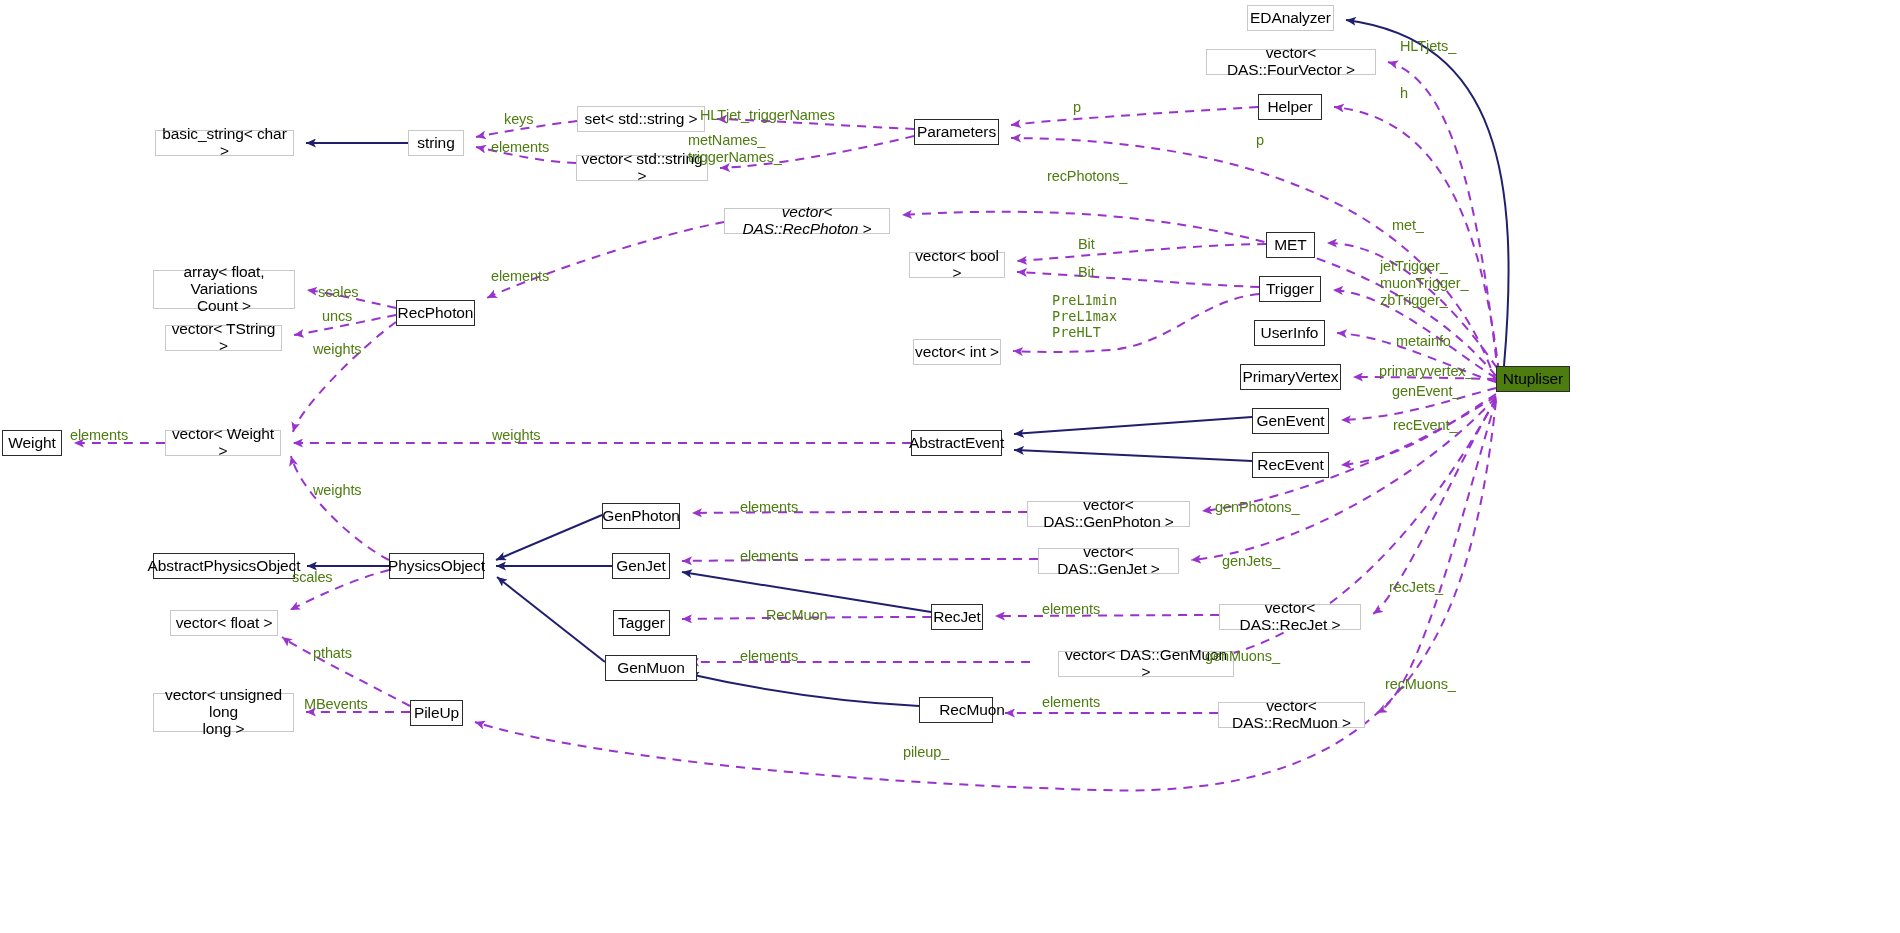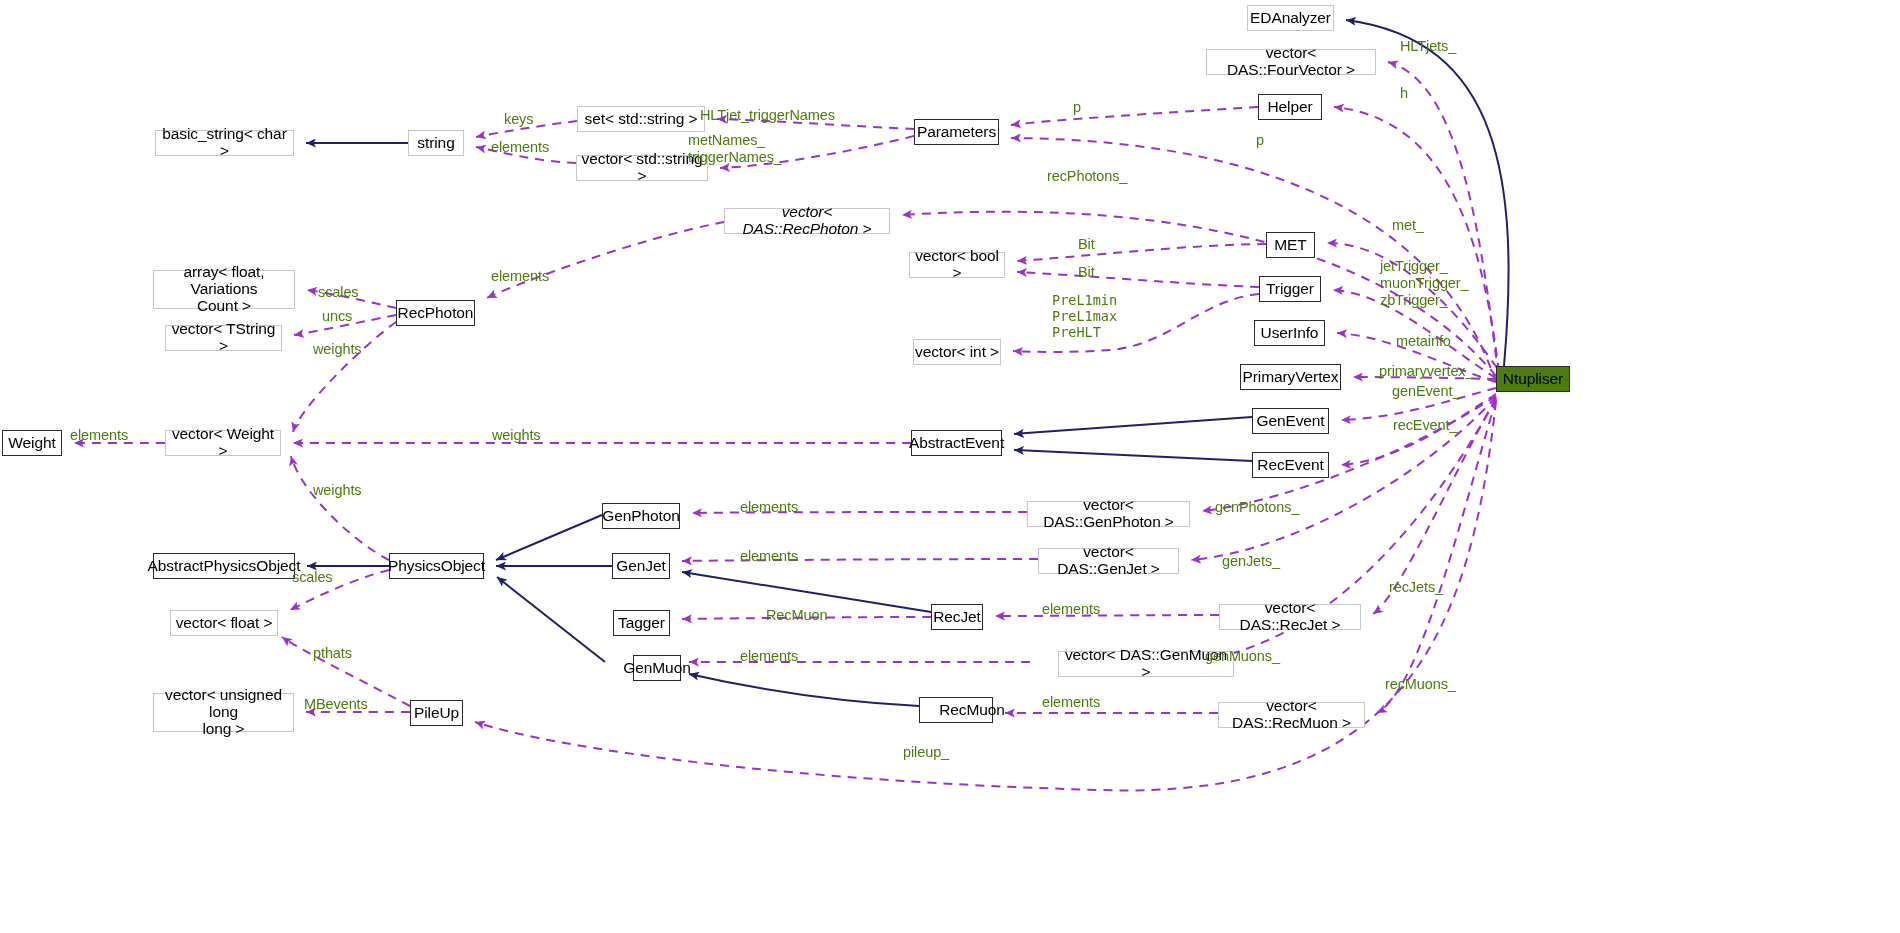--- a/index.html
+++ b/index.html
@@ -213,21 +213,21 @@
       <div class="node bold" style="left: 602px; top: 503px; width: 78px; height: 26px;">GenPhoton</div>
       <div class="node plain" style="left: 1027px; top: 501px; width: 163px; height: 26px;">vector&lt; DAS::GenPhoton &gt;</div>
       <div class="node bold" style="left: 153px; top: 553px; width: 142px; height: 26px;">AbstractPhysicsObject</div>
       <div class="node bold" style="left: 389px; top: 553px; width: 95px; height: 26px;">PhysicsObject</div>
       <div class="node bold" style="left: 612px; top: 553px; width: 58px; height: 26px;">GenJet</div>
       <div class="node plain" style="left: 1038px; top: 548px; width: 141px; height: 26px;">vector&lt; DAS::GenJet &gt;</div>
       <div class="node bold" style="left: 931px; top: 604px; width: 52px; height: 26px;">RecJet</div>
       <div class="node plain" style="left: 1219px; top: 604px; width: 142px; height: 26px;">vector&lt; DAS::RecJet &gt;</div>
       <div class="node plain" style="left: 170px; top: 610px; width: 108px; height: 26px;">vector&lt; float &gt;</div>
       <div class="node bold" style="left: 613px; top: 610px; width: 57px; height: 26px;">Tagger</div>
-      <div class="node bold" style="left: 605px; top: 655px; width: 48px; height: 26px; margin-left: 28px;">GenMuon</div>
+      <div class="node bold" style="left: 605px; top: 655px; width: 92px; height: 26px;">GenMuon</div>
       <div class="node plain" style="left: 1058px; top: 651px; width: 176px; height: 26px;">vector&lt; DAS::GenMuon &gt;</div>
       <div class="node plain" style="left: 153px; top: 693px; width: 141px; height: 39px;">vector&lt; unsigned long
 long &gt;</div>
       <div class="node bold" style="left: 410px; top: 700px; width: 53px; height: 26px;">PileUp</div>
       <div class="node bold" style="left: 919px; top: 697px; width: 74px; height: 26px; padding-left: 32px;">RecMuon</div>
       <div class="node plain" style="left: 1218px; top: 702px; width: 147px; height: 26px;">vector&lt; DAS::RecMuon &gt;</div>
     </div>
   <div id="labels">
       <div class="edge-label" style="left: 1400px; top: 38px; width: 110px;">HLTjets_</div>
       <div class="edge-label" style="left: 504px; top: 111px; width: 56px;">keys</div>

